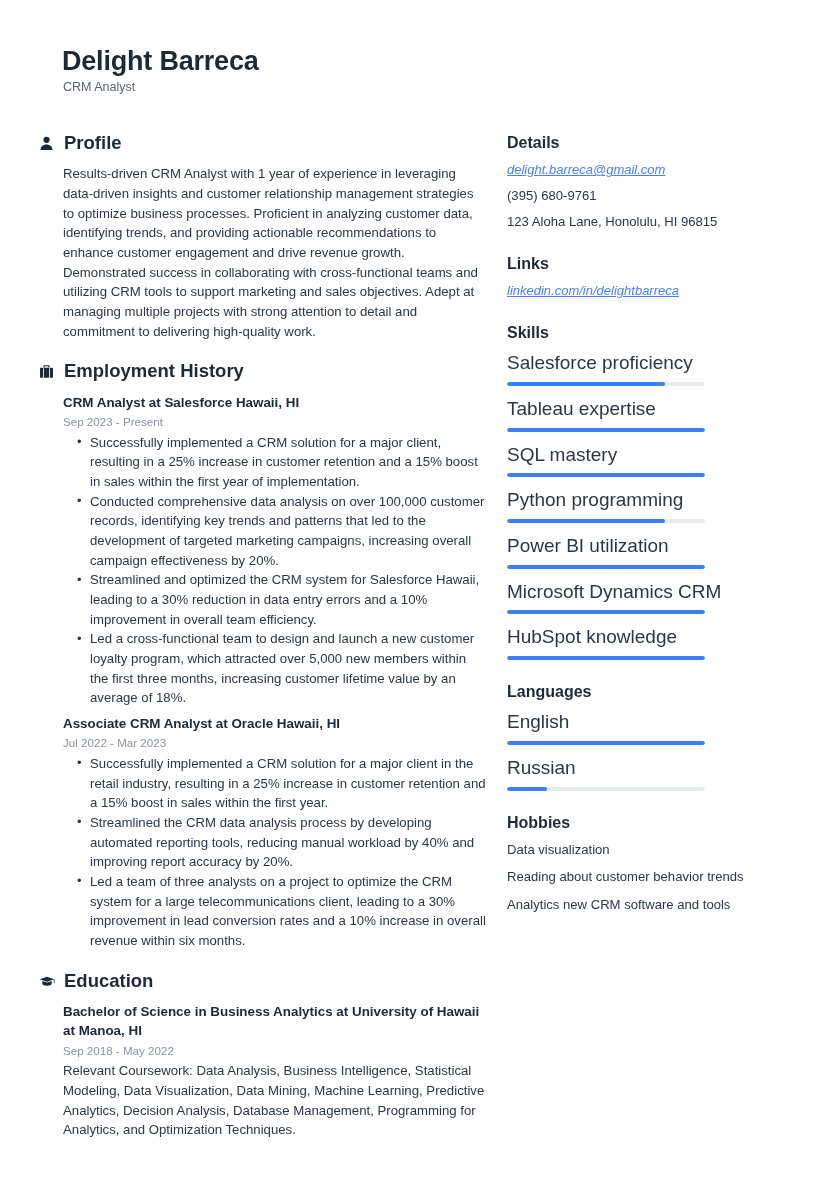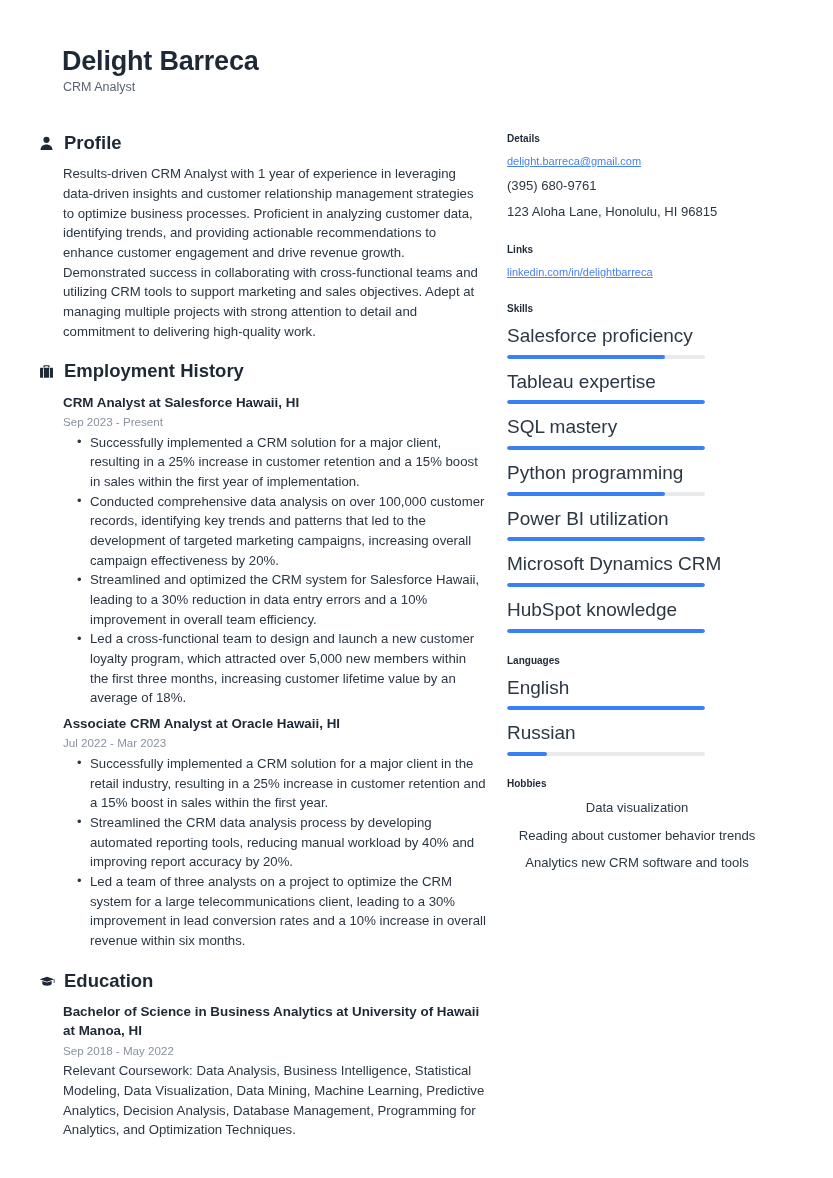--- a/index.html
+++ b/index.html
@@ -138,47 +138,47 @@
     position: absolute;
     left: -13px;
     top: -0.5px;
     font-size: 13px;
     color: #2c3744;
   }
 
   
   .side-section { margin-bottom: 22px; }
   .side-title {
-    font-size: 10px;
+    font-size: 16px;
     font-weight: bold;
     color: #1e2936;
     margin: 0 0 9px 0;
     line-height: 1.2;
   }
   .side-line {
     font-size: 13.1px;
     color: #2c3744;
     line-height: 1.45;
     margin-bottom: 7px;
   }
   .side-link {
-    font-size: 11px;
+    font-size: 13px;
     color: #4a80f0;
     text-decoration: underline;
     line-height: 1.45;
     margin-bottom: 7px;
     display: block;
     word-break: break-word;
+    font-style: italic;
   }
   .hobby-line {
     font-size: 13.1px;
     color: #2c3744;
     line-height: 1.42;
     margin-bottom: 9px;
-    text-align: center;
   }
 
   
   .bar-item { margin-bottom: 11px; }
   .bar-label {
     font-size: 19px;
     color: #2c3744;
     line-height: 1.3;
     margin-bottom: 6px;
   }

